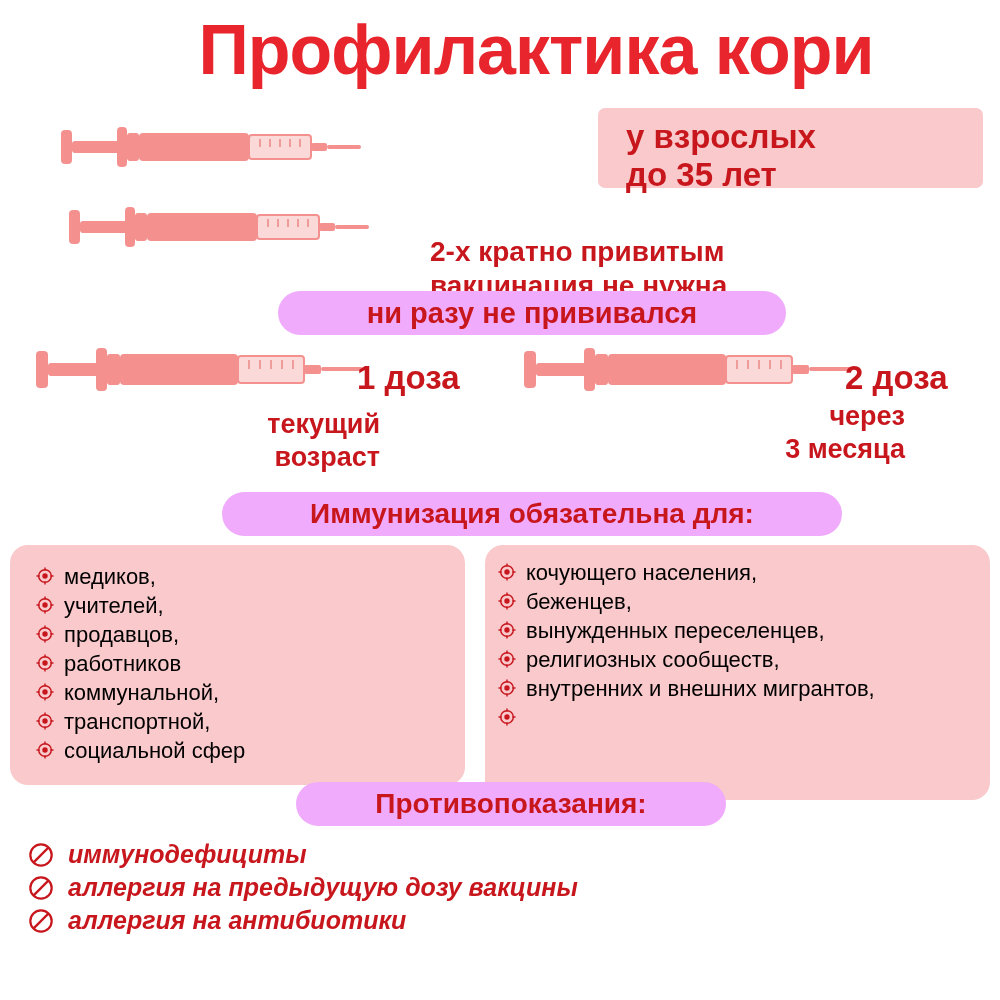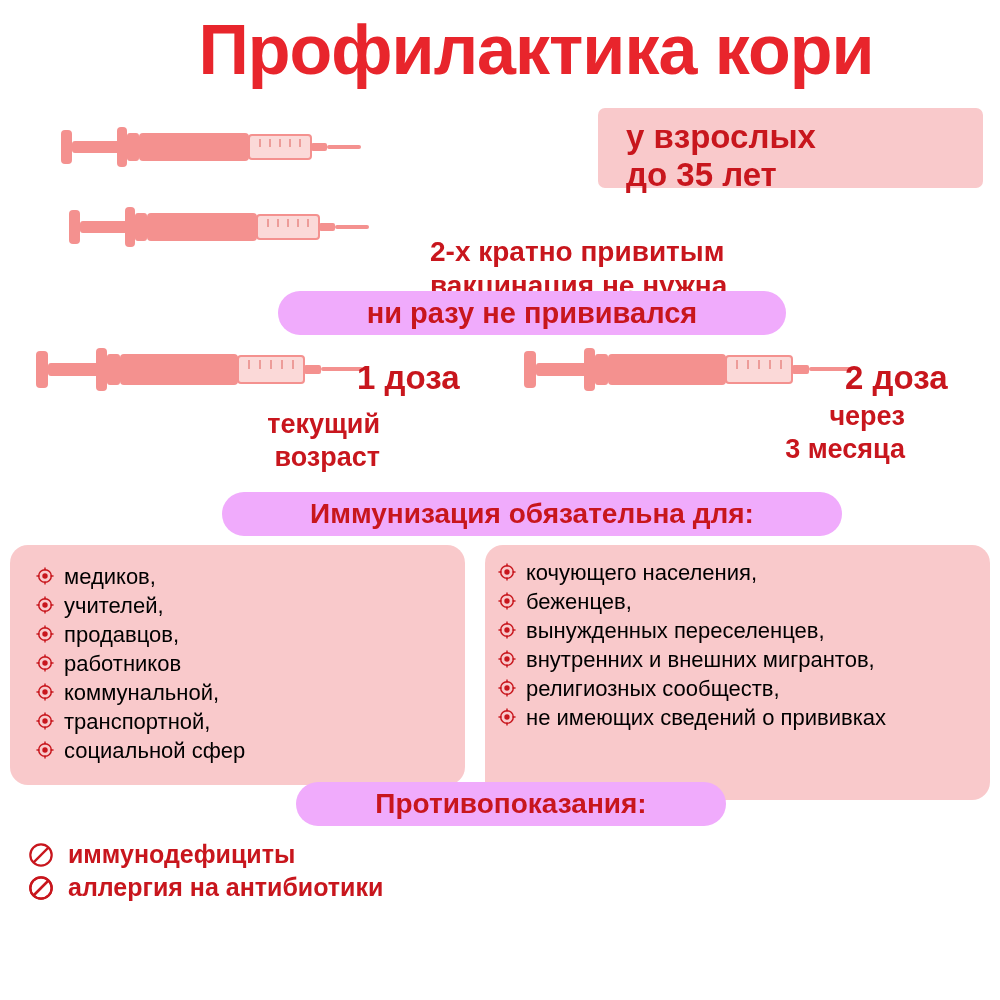--- a/index.html
+++ b/index.html
@@ -352,63 +352,63 @@
     </li>
     <li>
       <svg class="b-icon" viewBox="0 0 20 20">
         <circle cx="10" cy="10" r="7" fill="none" stroke="#c8161d" stroke-width="1.6"></circle>
         <circle cx="10" cy="10" r="3" fill="#c8161d"></circle>
         <line x1="10" y1="0.5" x2="10" y2="4" stroke="#c8161d" stroke-width="1.6"></line>
         <line x1="10" y1="16" x2="10" y2="19.5" stroke="#c8161d" stroke-width="1.6"></line>
         <line x1="0.5" y1="10" x2="4" y2="10" stroke="#c8161d" stroke-width="1.6"></line>
         <line x1="16" y1="10" x2="19.5" y2="10" stroke="#c8161d" stroke-width="1.6"></line>
       </svg>
+      <span>религиозных сообществ,</span>
+    </li>
+    <li>
+      <svg class="b-icon" viewBox="0 0 20 20">
+        <circle cx="10" cy="10" r="7" fill="none" stroke="#c8161d" stroke-width="1.6"></circle>
+        <circle cx="10" cy="10" r="3" fill="#c8161d"></circle>
+        <line x1="10" y1="0.5" x2="10" y2="4" stroke="#c8161d" stroke-width="1.6"></line>
+        <line x1="10" y1="16" x2="10" y2="19.5" stroke="#c8161d" stroke-width="1.6"></line>
+        <line x1="0.5" y1="10" x2="4" y2="10" stroke="#c8161d" stroke-width="1.6"></line>
+        <line x1="16" y1="10" x2="19.5" y2="10" stroke="#c8161d" stroke-width="1.6"></line>
+      </svg>
       <span>внутренних и внешних мигрантов,</span>
     </li>
     <li>
       <svg class="b-icon" viewBox="0 0 20 20">
         <circle cx="10" cy="10" r="7" fill="none" stroke="#c8161d" stroke-width="1.6"></circle>
         <circle cx="10" cy="10" r="3" fill="#c8161d"></circle>
         <line x1="10" y1="0.5" x2="10" y2="4" stroke="#c8161d" stroke-width="1.6"></line>
         <line x1="10" y1="16" x2="10" y2="19.5" stroke="#c8161d" stroke-width="1.6"></line>
         <line x1="0.5" y1="10" x2="4" y2="10" stroke="#c8161d" stroke-width="1.6"></line>
         <line x1="16" y1="10" x2="19.5" y2="10" stroke="#c8161d" stroke-width="1.6"></line>
       </svg>
-      <span>религиозных сообществ,</span>
-    </li>
-    <li>
-      <svg class="b-icon" viewBox="0 0 20 20">
-        <circle cx="10" cy="10" r="7" fill="none" stroke="#c8161d" stroke-width="1.6"></circle>
-        <circle cx="10" cy="10" r="3" fill="#c8161d"></circle>
-        <line x1="10" y1="0.5" x2="10" y2="4" stroke="#c8161d" stroke-width="1.6"></line>
-        <line x1="10" y1="16" x2="10" y2="19.5" stroke="#c8161d" stroke-width="1.6"></line>
-        <line x1="0.5" y1="10" x2="4" y2="10" stroke="#c8161d" stroke-width="1.6"></line>
-        <line x1="16" y1="10" x2="19.5" y2="10" stroke="#c8161d" stroke-width="1.6"></line>
-      </svg>
-      <span>не имеющих сведений о прививках</span>
     </li>
   </ul>
 
   <div class="pill-grey" style="left:296px; top:782px; width:430px; height:44px; font-size:28px; line-height:44px;">
     <span>Противопоказания:</span>
   </div>
 
-  <ul class="contra-list" style="left:24px; top:838px; width:900px;">
+  <ul class="contra-list" style="left:24px; top:838px; width:900px;font-style:italic;">
     <li>
       <svg class="c-icon" viewBox="0 0 28 28">
         <circle cx="14" cy="14" r="11.5" fill="none" stroke="#c8161d" stroke-width="2.4"></circle>
         <line x1="5.8" y1="22.2" x2="22.2" y2="5.8" stroke="#c8161d" stroke-width="2.4"></line>
       </svg>
       <span>иммунодефициты</span>
     </li>
     <li>
       <svg class="c-icon" viewBox="0 0 28 28">
         <circle cx="14" cy="14" r="11.5" fill="none" stroke="#c8161d" stroke-width="2.4"></circle>
         <line x1="5.8" y1="22.2" x2="22.2" y2="5.8" stroke="#c8161d" stroke-width="2.4"></line>
       </svg>
+      <span>аллергия на предыдущую дозу вакцины</span>
     </li>
     <li>
       <svg class="c-icon" viewBox="0 0 28 28">
         <circle cx="14" cy="14" r="11.5" fill="none" stroke="#c8161d" stroke-width="2.4"></circle>
         <line x1="5.8" y1="22.2" x2="22.2" y2="5.8" stroke="#c8161d" stroke-width="2.4"></line>
       </svg>
       <span>аллергия на антибиотики</span>
     </li>
   </ul>
 

